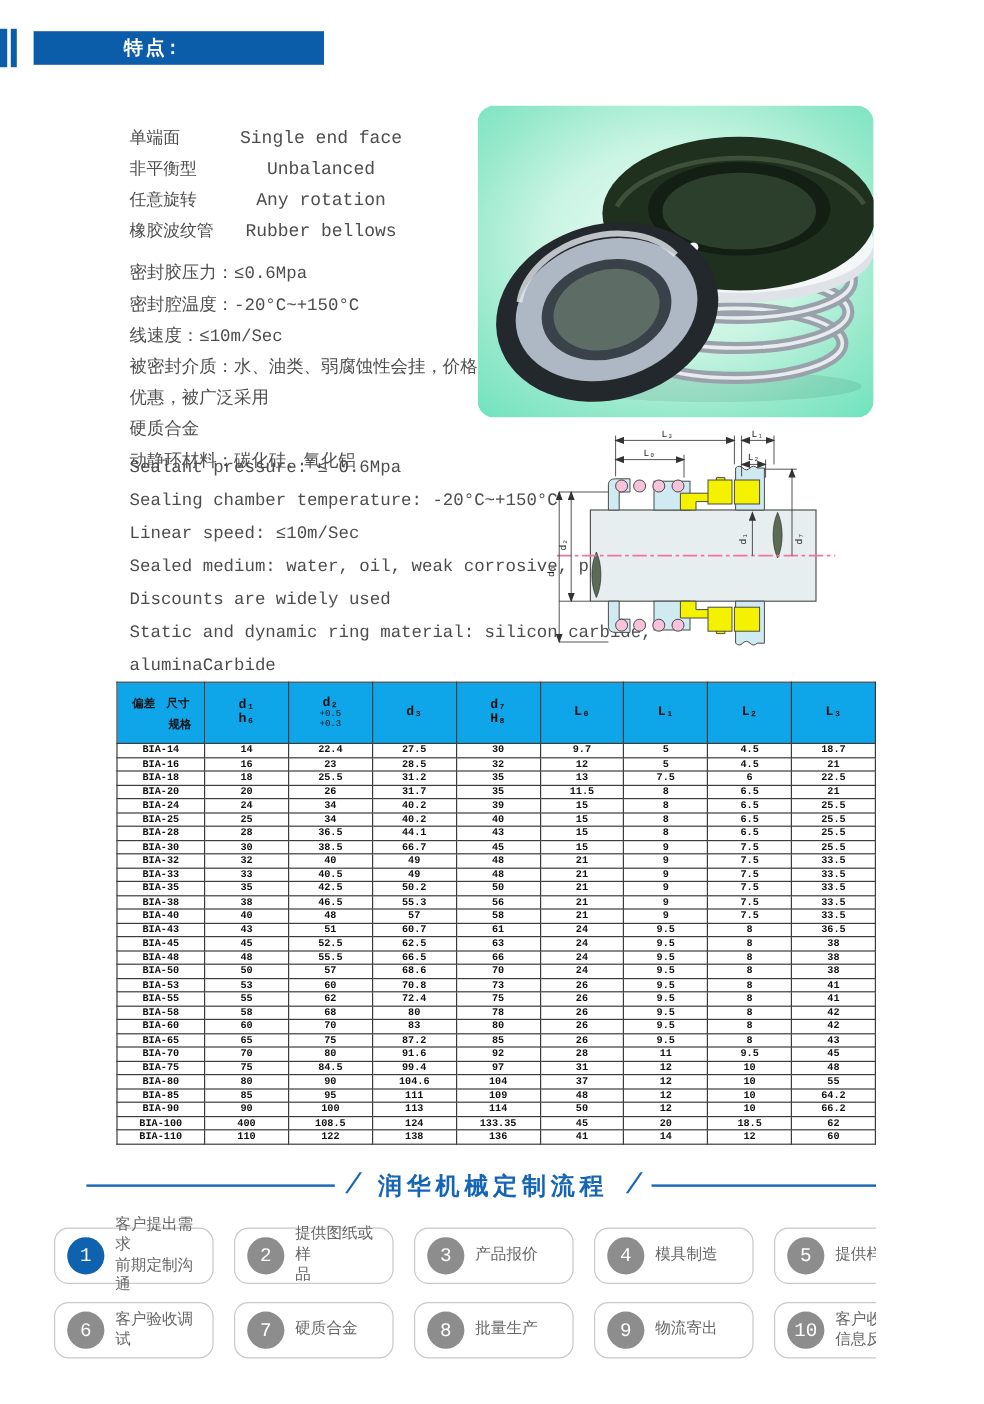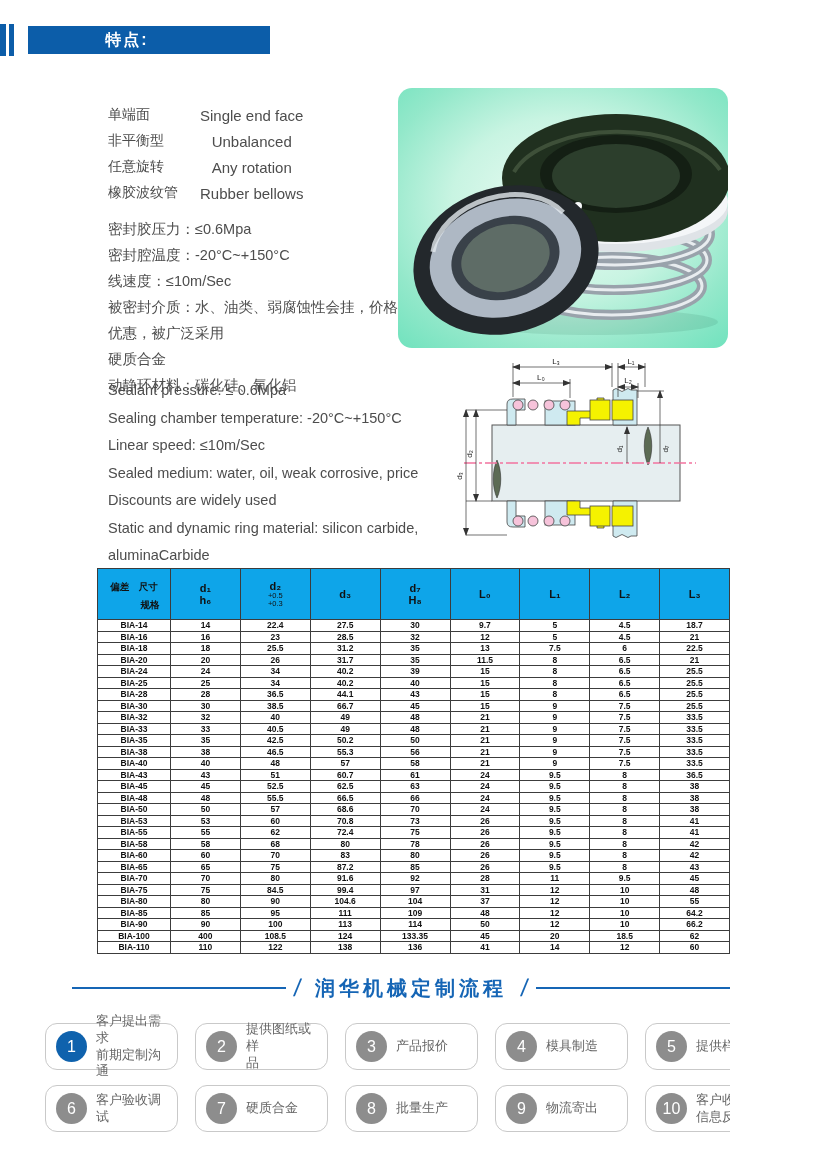--- a/index.html
+++ b/index.html
@@ -1,17 +1,17 @@
 <!DOCTYPE html>
 <html><head>
 <meta charset="utf-8">
 <style>
   html,body{margin:0;padding:0;background:#fff;}
   .page{position:relative;width:730px;height:1170px;background:#fff;overflow:hidden;
-        font-family:Liberation Sans, sans-serif;}
+        font-family:Liberation Mono, monospace;}
 
   
   .edge-bar{position:absolute;top:24px;height:32px;background:#0c5da9;}
   .edge-bar.b1{left:0;width:6px;}
   .edge-bar.b2{left:9px;width:5px;}
   .title-bar{position:absolute;left:28px;top:26px;width:242px;height:28px;background:#0c5da9;
              display:flex;align-items:center;justify-content:center;}
   .title-bar span{color:#fff;font-size:16px;font-weight:bold;letter-spacing:2px;transform:translateX(-22px);}
 
   

